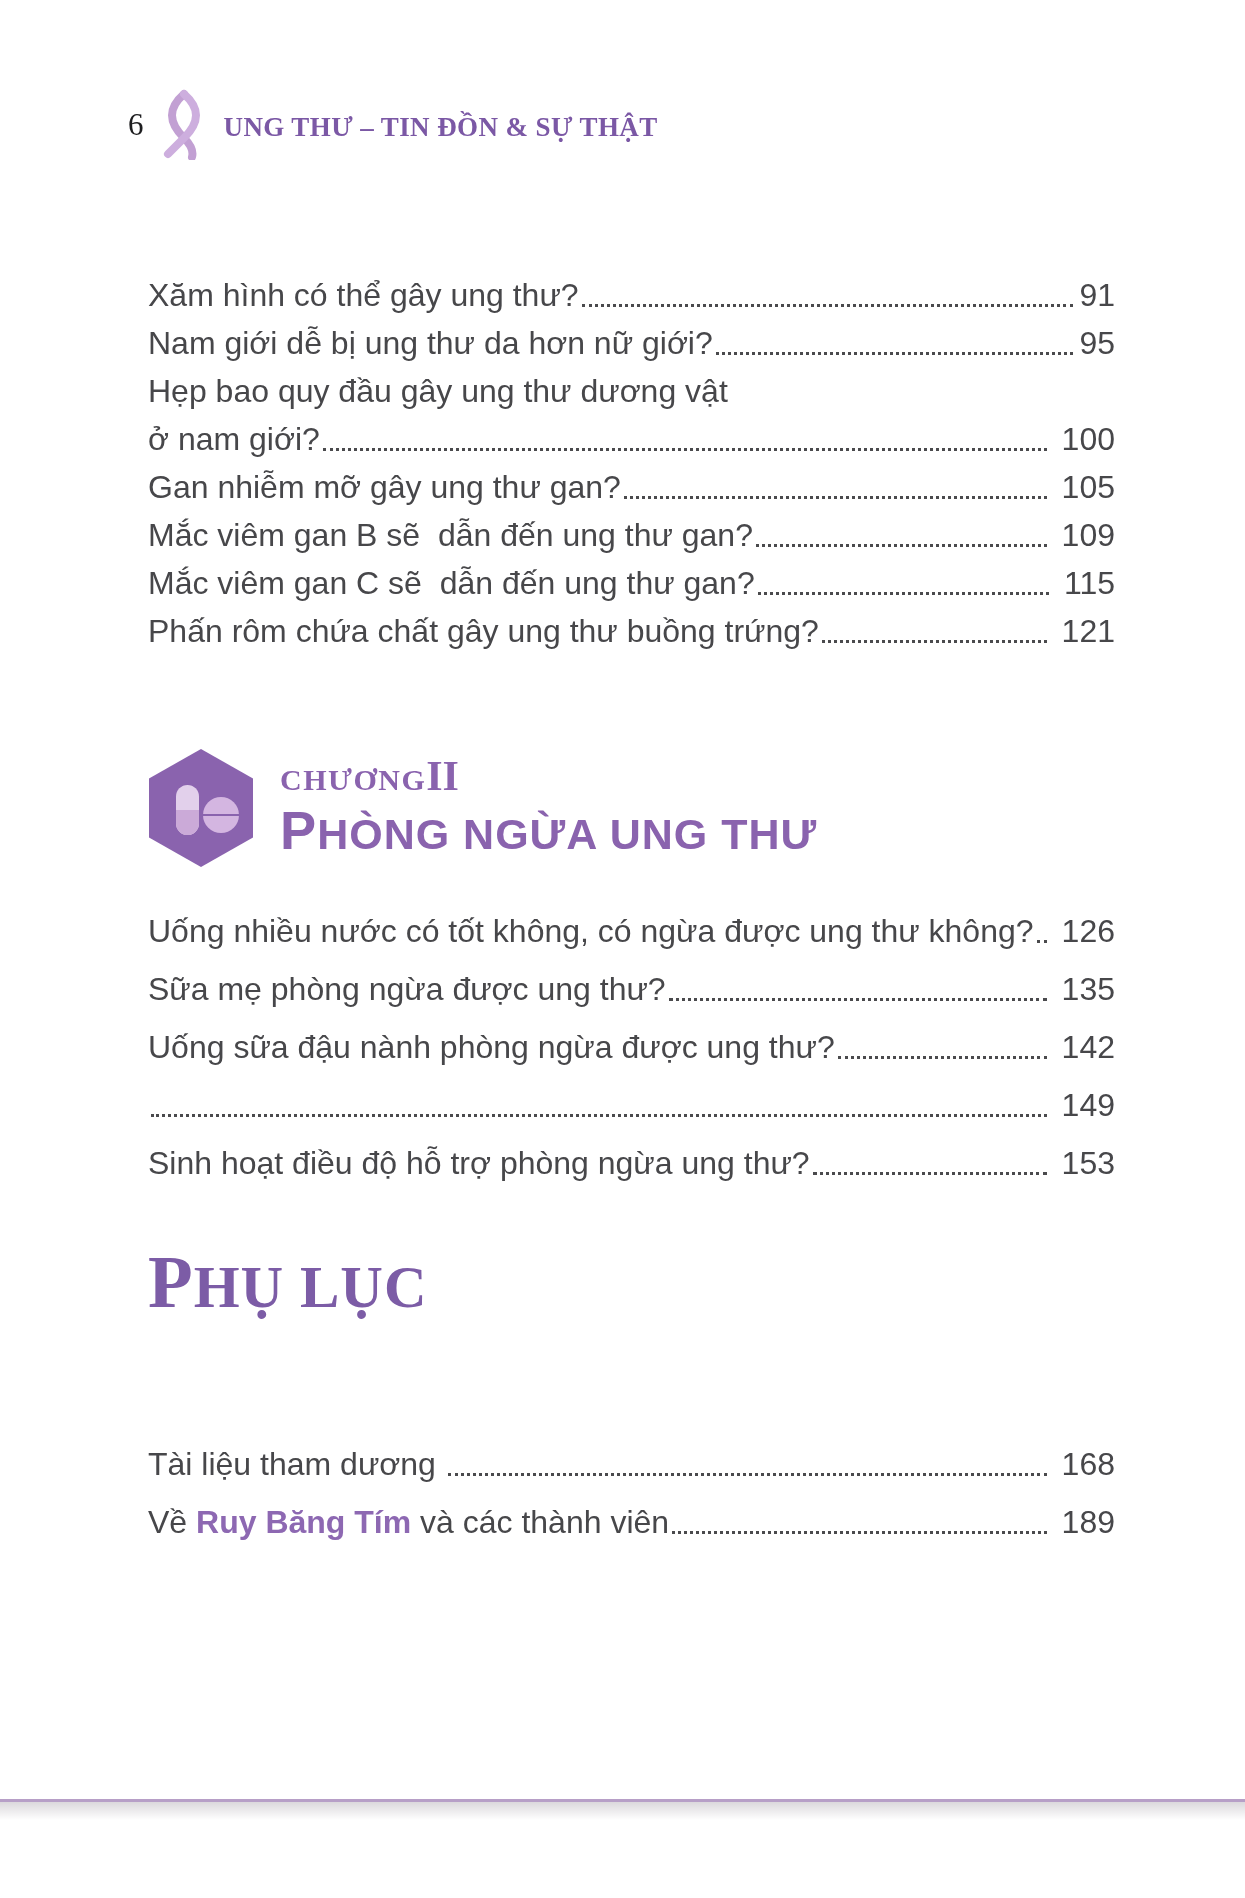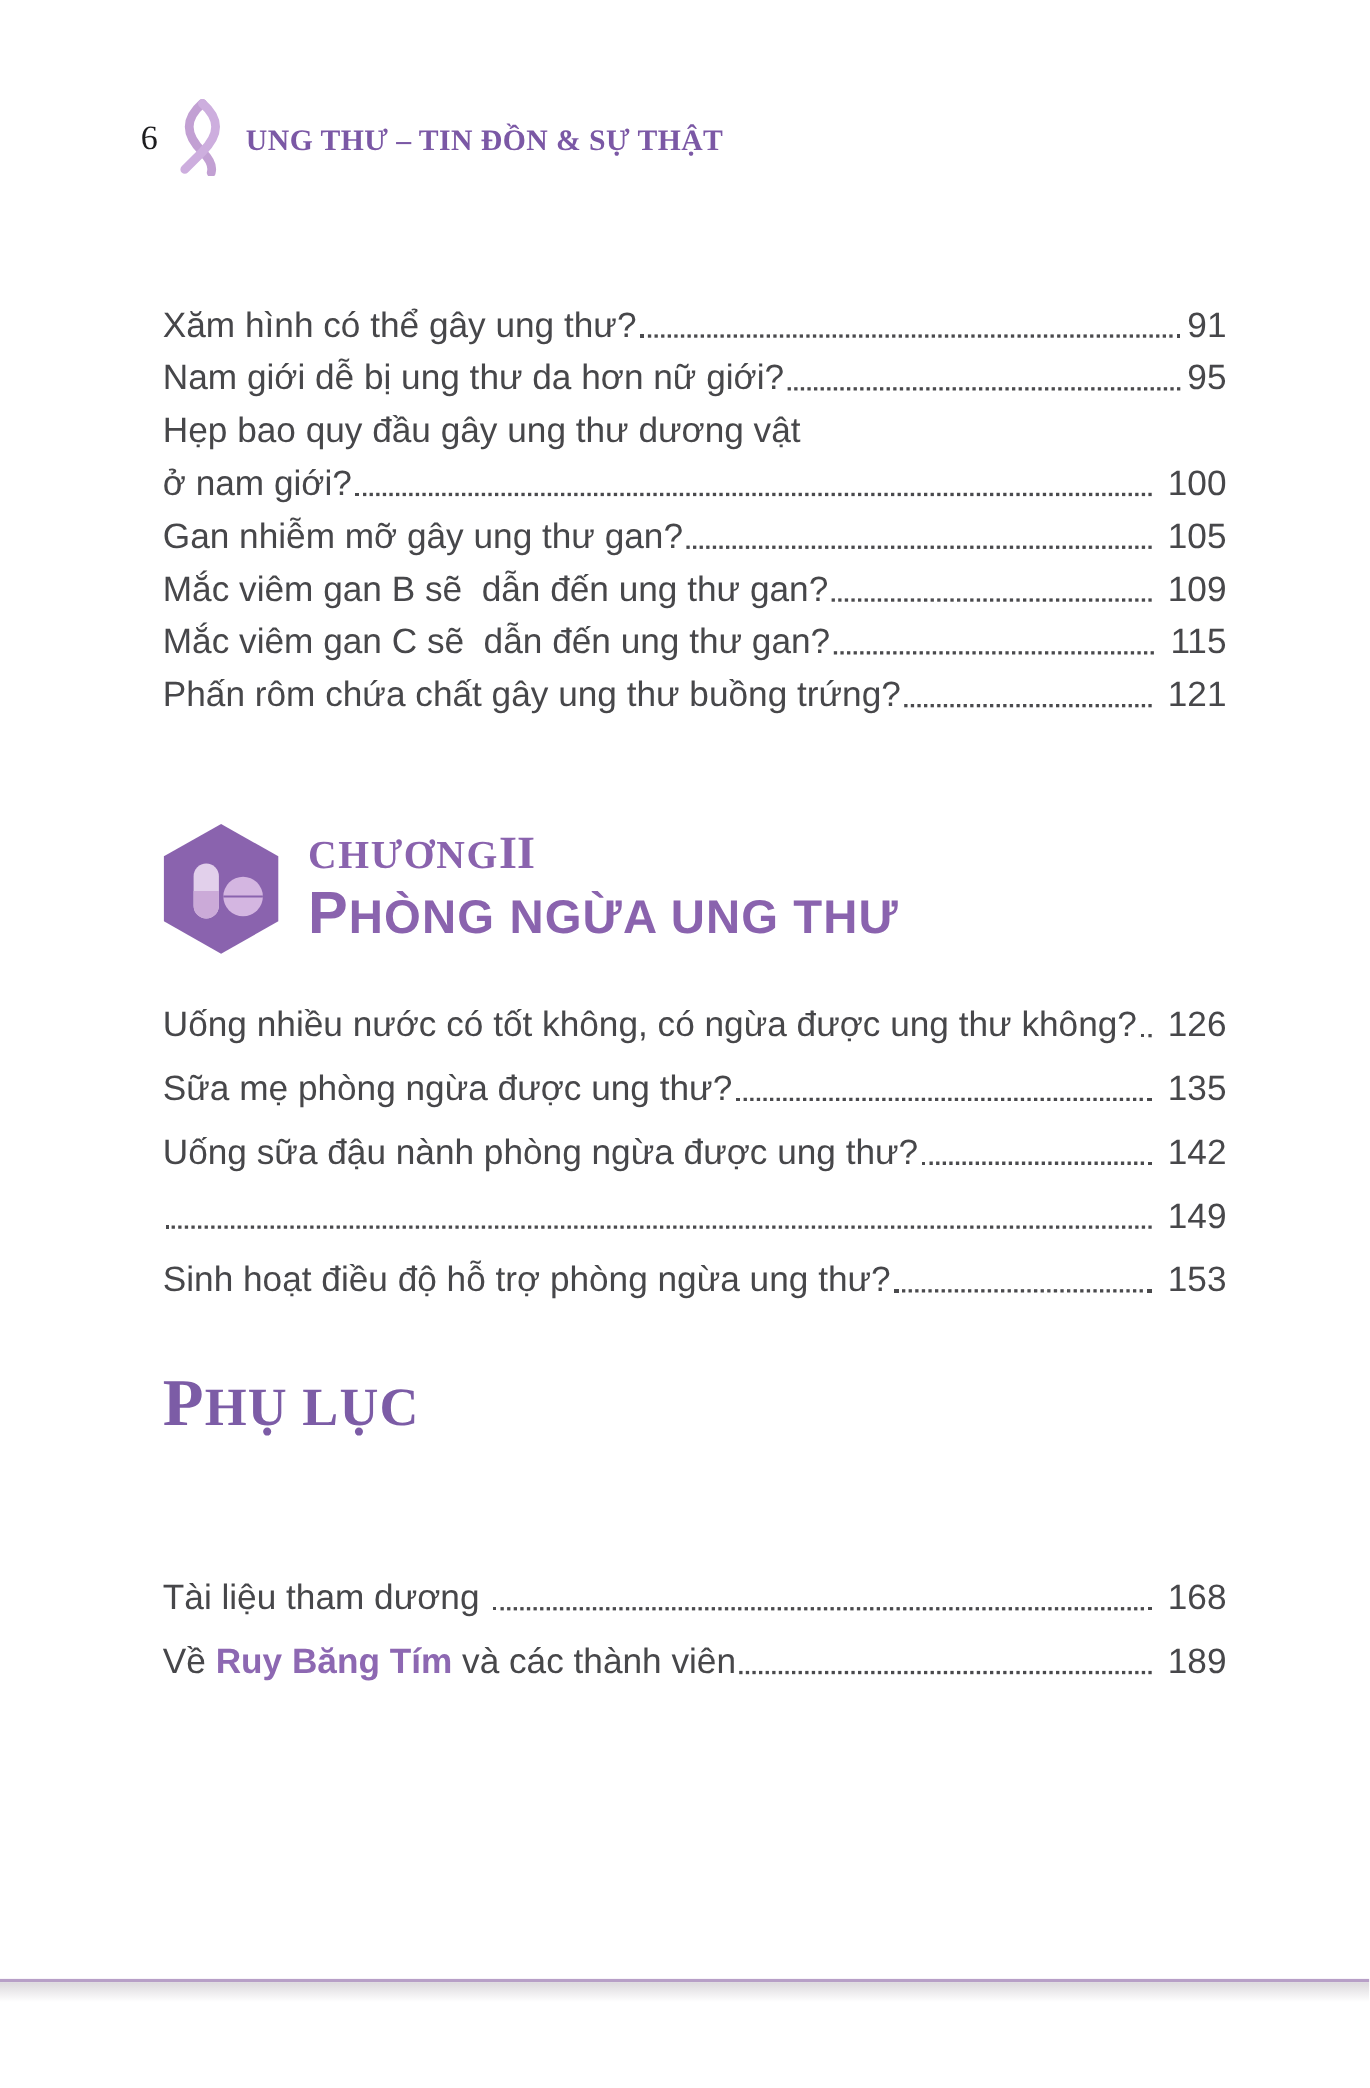--- a/index.html
+++ b/index.html
@@ -50,32 +50,32 @@
   .chapter-block{
     display:flex;align-items:center;gap:26px;
     margin:98px 130px 0 148px;
   }
   .hexagon{width:106px;height:120px;flex:0 0 auto;}
   .chapter-text{display:flex;flex-direction:column;}
   .chapter-kicker{
     font-family:"Liberation Serif","DejaVu Serif",serif;
     font-weight:700;color:#8a63ae;line-height:1;
   }
-  .chapter-kicker .kicker-word{font-size:36px;letter-spacing:1.5px;margin-top:20px;}
+  .chapter-kicker .kicker-word{font-size:30px;letter-spacing:1.5px;margin-top:20px;}
   .chapter-kicker .kicker-numeral{font-size:42px;margin-left:0;}
   .chapter-title{
     font-family:Liberation Sans, sans-serif;
     font-weight:700;font-size:43px;letter-spacing:1px;
     color:#8a63ae;line-height:1.15;margin-top:2px;
   }
   .chapter-title::first-letter{font-size:1.26em;}
   
   .appendix-title{
     font-family:"Liberation Serif","DejaVu Serif",serif;
-    font-weight:700;font-size:49px;letter-spacing:1px;
+    font-weight:700;font-size:59px;letter-spacing:1px;
     color:#7c5ca6;line-height:1;
     margin:64px 12px 14px 148px;
   }
   .appendix-title::first-letter{font-size:1.24em;}
   
   .footer-rule{
     position:absolute;left:0;right:0;top:1799px;height:3px;
     background:#b79fc7;
   }
   .footer-shadow{

